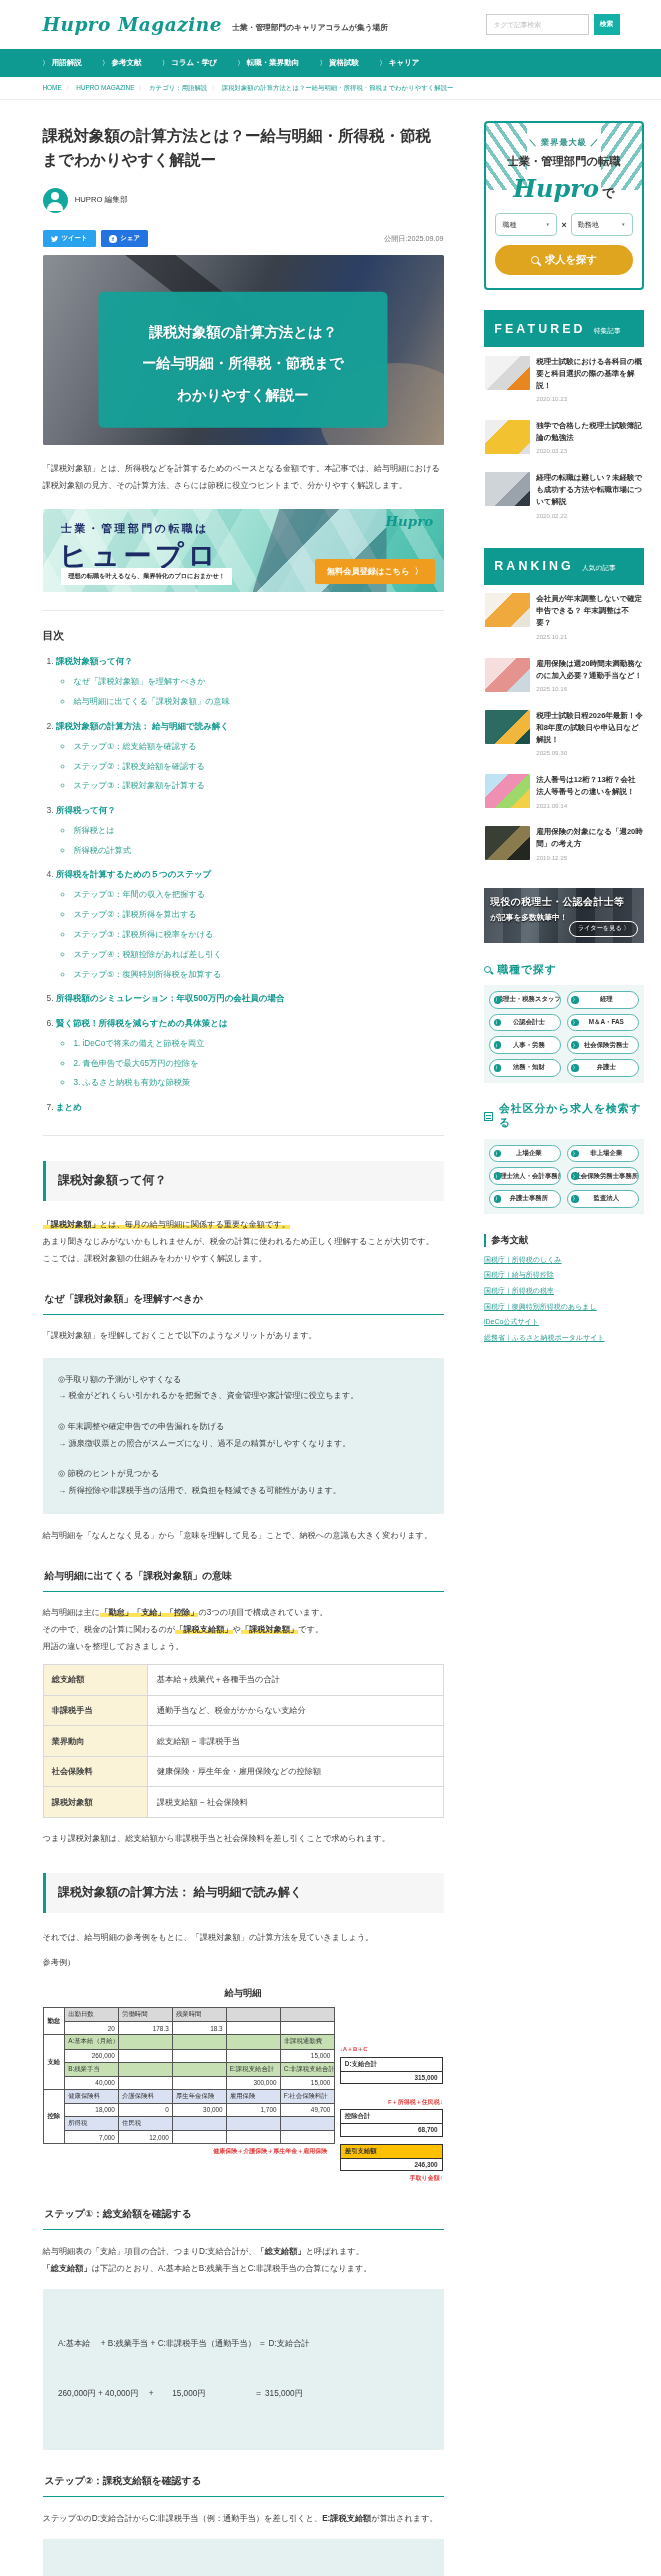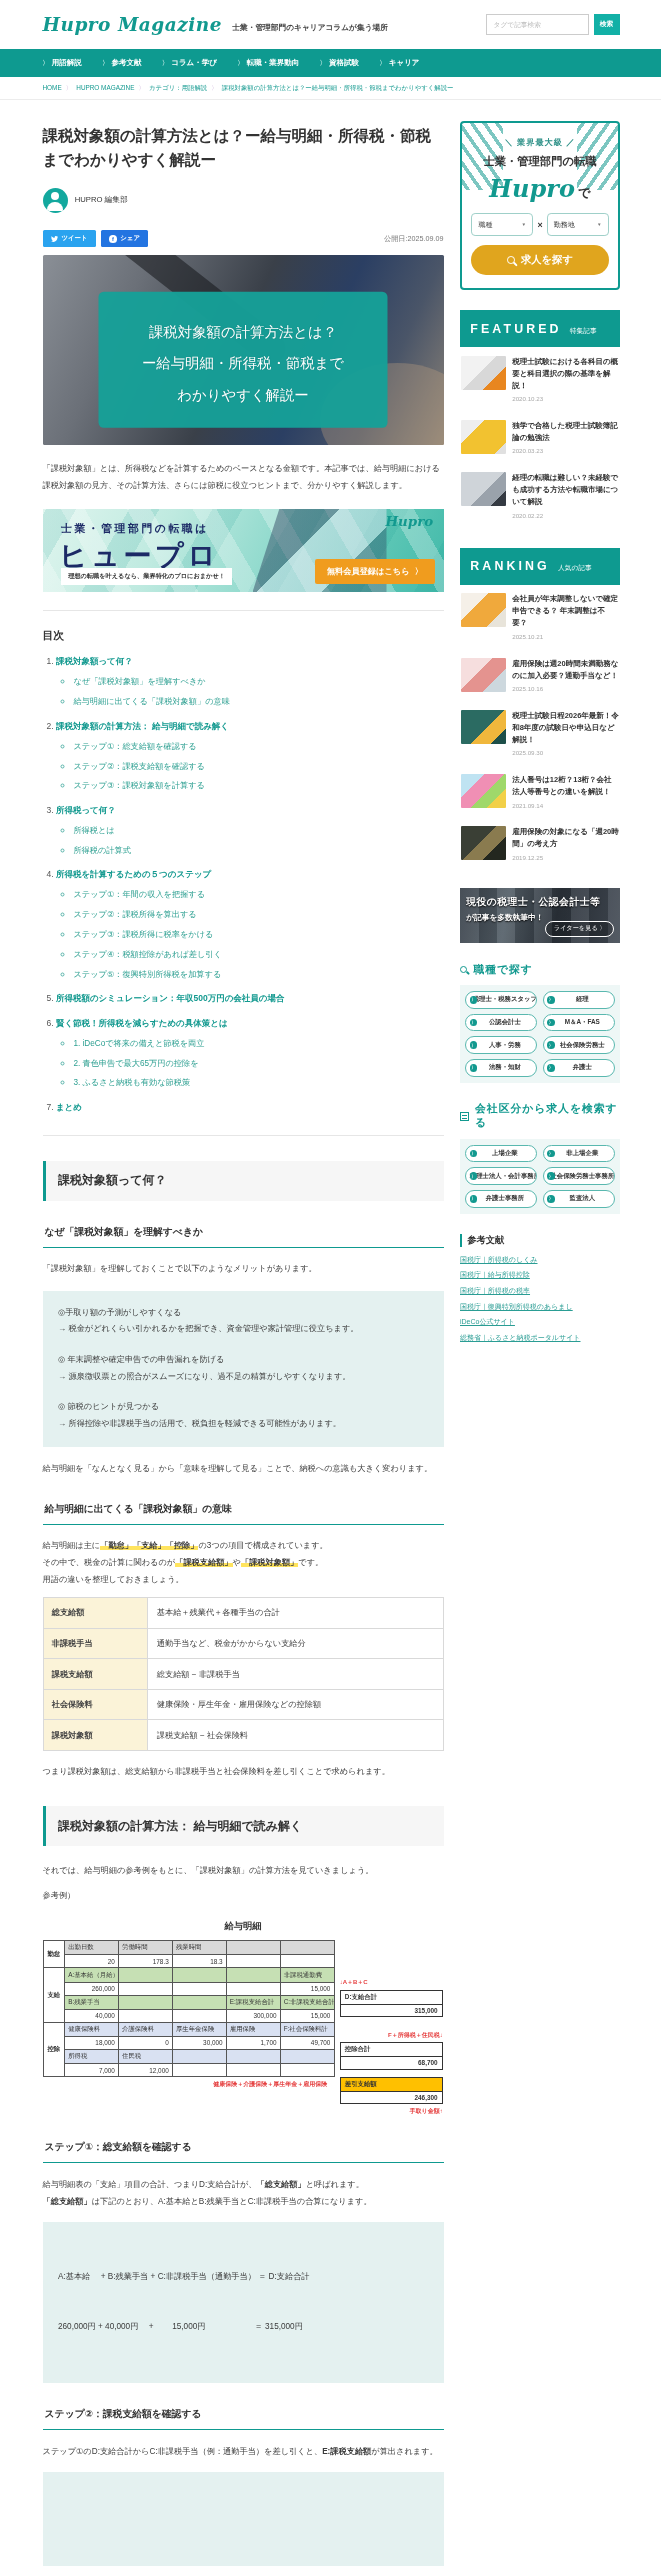--- a/index.html
+++ b/index.html
@@ -27,21 +27,21 @@
 
   
   .crumbs { border-bottom:0.5px solid #ececec; padding:6.7px 0; background:#fff; }
   .crumbs-inner { width:577px; margin:0 auto; font-size:6.4px; color:#9aa; display:flex; gap:4.1px; flex-wrap:nowrap; white-space:nowrap; overflow:hidden; }
   .crumb { color:#12998f; cursor:pointer; }
   .crumb-sep { color:#b9c; }
 
   
   .layout { width:577px; margin:20.6px auto 0; display:flex; gap:16.5px; align-items:flex-start; }
   .main { width:401px; flex-shrink:0; }
-  .side { width:160px; flex-shrink:0; }
+  .side { width:160px; flex-shrink:0;margin-left:24px; }
 
   
   h1.title { font-size:15.5px; line-height:1.55; font-weight:bold; color:#333; margin:3.1px 0 15.5px; }
   .author { display:flex; align-items:center; gap:7.2px; margin-bottom:17.5px; }
   .avatar { width:25px; height:25px; border-radius:50%; background:#13a89e; position:relative; overflow:hidden; }
   .avatar::before { content:""; position:absolute; width:8.2px; height:8.2px; background:#fff; border-radius:50%;
                     left:8.2px; top:4.6px; }
   .avatar::after { content:""; position:absolute; width:15.5px; height:9.3px; background:#fff;
                    border-radius:7.7px 7.7px 0 0; left:4.6px; top:14.4px; }
   .author-name { font-size:7.7px; color:#333; }
@@ -56,21 +56,21 @@
 
   
   .hero { height:190px; border-radius:1.5px; position:relative; overflow:hidden; margin-bottom:15.5px;
           background:linear-gradient(115deg,#8a8f96 0%,#6b7078 22%,#3a4049 48%,#2b3f63 66%,#4a5568 82%,#8c8377 100%); }
   .hero::before { content:""; position:absolute; width:216px; height:31px; background:rgba(20,22,26,.55);
                   transform:rotate(38deg); left:46px; top:20.6px; border-radius:15.5px; }
   .hero::after { content:""; position:absolute; width:155px; height:113px; background:rgba(188,160,130,.35);
                  border-radius:50%; right:-31px; bottom:-31px; }
   .hero-box { position:absolute; left:50%; top:55%; transform:translate(-50%,-50%); width:289px;
               background:rgba(22,160,152,.96); border-radius:5.2px; padding:20.6px 13.4px; text-align:center; z-index:2; }
-  .hero-box div { color:#fff; font-weight:normal; font-size:14.4px; line-height:1.65;
+  .hero-box div { color:#fff; font-weight:bold; font-size:14.4px; line-height:1.65;
                   text-shadow:0 0.5px 1.5px rgba(0,0,0,.18);margin-top:8px; }
 
   p.body { font-size:8.2px; line-height:2.05; margin:0 0 8.2px; color:#3b3b3b; }
 
   
   .ad { height:83px; margin:14.4px 0 18.5px; position:relative; overflow:hidden;
         background:linear-gradient(115deg,#dff5ee 0%,#bfeae0 30%,#8ed9cc 58%,#5ec7b6 80%,#41b9a9 100%); }
   .ad::before { content:""; position:absolute; inset:0;
         background:repeating-linear-gradient(60deg, rgba(255,255,255,.28) 0 20.6px, rgba(255,255,255,0) 20.6px 57px),
                    repeating-linear-gradient(-60deg, rgba(18,153,143,.14) 0 26px, rgba(255,255,255,0) 26px 72px); }
@@ -348,20 +348,24 @@
             <li><span class="toc-s">3. ふるさと納税も有効な節税策</span></li>
           </ul>
         </li>
         <li><span class="toc-a">まとめ</span></li>
       </ol>
     </div>
 
     <hr class="divider" style="margin-top:20.6px">
 
     <h2 class="sec">課税対象額って何？</h2>
+    <p class="body">
+      <span class="hl b">「課税対象額」</span><span class="hl">とは、毎月の給与明細に関係する重要な金額です。</span><br>
+      <span>あまり聞きなじみがないかもしれませんが、税金の計算に使われるため正しく理解することが大切です。 ここでは、課税対象額の仕組みをわかりやすく解説します。</span>
+    </p>
     <h3 class="sub">なぜ「課税対象額」を理解すべきか</h3>
     <p class="body">「課税対象額」を理解しておくことで以下のようなメリットがあります。</p>
     <div class="ibox">
       <div>◎手取り額の予測がしやすくなる</div>
       <div>→ 税金がどれくらい引かれるかを把握でき、資金管理や家計管理に役立ちます。</div>
       <div class="gap"></div>
       <div>◎ 年末調整や確定申告での申告漏れを防げる</div>
       <div>→ 源泉徴収票との照合がスムーズになり、過不足の精算がしやすくなります。</div>
       <div class="gap"></div>
       <div>◎ 節税のヒントが見つかる</div>
@@ -378,21 +382,21 @@
       <tbody>
           <tr>
             <th>総支給額</th>
             <td>基本給＋残業代＋各種手当の合計</td>
           </tr>
       <tr>
             <th>非課税手当</th>
             <td>通勤手当など、税金がかからない支給分</td>
           </tr>
       <tr>
-            <th>課税支給額</th>
+            <th>業界動向</th>
             <td>総支給額 − 非課税手当</td>
           </tr>
       <tr>
             <th>社会保険料</th>
             <td>健康保険・厚生年金・雇用保険などの控除額</td>
           </tr>
       <tr>
             <th>課税対象額</th>
             <td>課税支給額 − 社会保険料</td>
           </tr>

